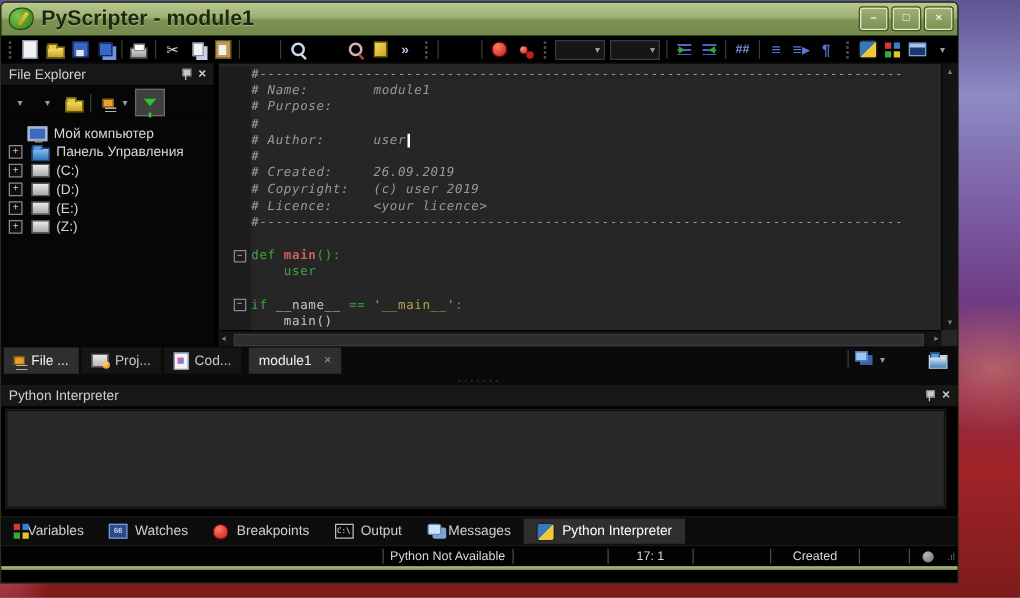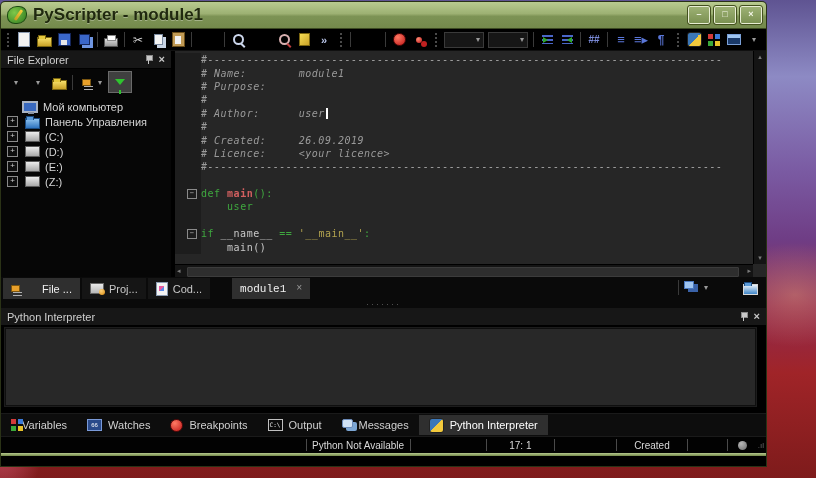--- a/index.html
+++ b/index.html
@@ -109,23 +109,23 @@
   .tok-fn{color:var(--c-fn,#d05f5f);font-weight:bold;}
   .tok-str{color:var(--c-str,#b2a34f);}
   .tok-id{color:var(--c-id,#c8c8c8);}
   .caret{display:inline-block;width:2px;height:11px;background:#fff;margin-left:1px;}
   .vscroll{position:absolute;right:0;top:0;bottom:13px;width:13px;background:#141414;border-left:1px solid #000;color:#7a7a7a;font-size:7px;display:flex;flex-direction:column;justify-content:space-between;align-items:center;padding:2px 0;box-sizing:border-box;}
   .hscroll{position:absolute;left:0;right:13px;bottom:0;height:13px;background:#141414;border-top:1px solid #000;color:#7a7a7a;font-size:7px;display:flex;align-items:center;justify-content:space-between;padding:0 2px;box-sizing:border-box;}
   .hthumb{position:absolute;left:12px;right:14px;top:2px;height:8px;background:#2e2e2e;border:1px solid #3c3c3c;border-radius:1px;}
   
   .tabstrip{height:24px;background:#0a0a0a;display:flex;align-items:flex-start;padding-top:1px;}
   .dock-tab{height:21px;display:flex;align-items:center;padding:0 8px;color:#c8c8c8;font-size:11px;background:#151515;margin-left:2px;white-space:nowrap;}
-  .dock-tab.active{background:#2f2f2f;color:#f0f0f0;gap:17px;}
+  .dock-tab.active{background:#2f2f2f;color:#f0f0f0;}
   .dock-tab .icon{margin-right:5px;}
-  .edit-tab{height:21px;display:flex;align-items:center;background:#2f2f2f;color:#f0f0f0;font-size:11px;padding:0 8px;margin-left:22px;font-family:Liberation Mono, monospace;}
+  .edit-tab{height:21px;display:flex;align-items:center;background:#2f2f2f;color:#f0f0f0;font-size:11px;padding:0 8px;margin-left:6px;}
   .edit-tab .close{color:#9a9a9a;margin-left:10px;font-size:10px;}
   .strip-right{margin-left:auto;display:flex;align-items:center;}
   .hsplit{height:6px;background:#0a0a0a;text-align:center;color:#5a5a5a;font-size:9px;line-height:4px;letter-spacing:2px;}
   
   .interp-body{height:80px;background:#000;padding:2px 4px;}
   .interp-box{width:749px;height:76px;background:#282828;border:1px solid #0f0f0f;outline:1px solid #1c1c1c;}
   
   .bottom-tabs{height:22px;background:#0d0d0d;display:flex;align-items:center;margin-top:3px;border-top:1px solid #1a1a1a;border-bottom:1px solid #1a1a1a;}
   .btab{height:20px;display:flex;align-items:center;padding:0 10px;color:#d0d0d0;font-size:11px;white-space:nowrap;}
   .btab .icon{margin-right:6px;}
@@ -321,20 +321,21 @@
 
     <div class="editor">
       <div class="code-area" id="code-area">
           <div class="code-line"><span class="gutter-cell"></span><span class="tok-cm">#-------------------------------------------------------------------------------</span></div>
           <div class="code-line"><span class="gutter-cell"></span><span class="tok-cm"># Name:        module1</span></div>
           <div class="code-line"><span class="gutter-cell"></span><span class="tok-cm"># Purpose:</span></div>
           <div class="code-line"><span class="gutter-cell"></span><span class="tok-cm">#</span></div>
           <div class="code-line"><span class="gutter-cell"></span><span class="tok-cm"># Author:      user</span><span class="caret"></span></div>
           <div class="code-line"><span class="gutter-cell"></span><span class="tok-cm">#</span></div>
           <div class="code-line"><span class="gutter-cell"></span><span class="tok-cm"># Created:     26.09.2019</span></div>
+          <div class="code-line"><span class="gutter-cell"></span><span class="tok-cm"># Copyright:   (c) user 2019</span></div>
           <div class="code-line"><span class="gutter-cell"></span><span class="tok-cm"># Licence:     &lt;your licence&gt;</span></div>
           <div class="code-line"><span class="gutter-cell"></span><span class="tok-cm">#-------------------------------------------------------------------------------</span></div>
           <div class="code-line"><span class="gutter-cell"></span></div>
           <div class="code-line"><span class="gutter-cell"><span class="fold-box">−</span></span><span class="tok-kw">def </span><span class="tok-fn">main</span><span class="tok-kw">():</span></div>
           <div class="code-line"><span class="gutter-cell"></span><span class="tok-id">    </span><span class="tok-kw">user</span></div>
           <div class="code-line"><span class="gutter-cell"></span></div>
           <div class="code-line"><span class="gutter-cell"><span class="fold-box">−</span></span><span class="tok-kw">if </span><span class="tok-id">__name__</span><span class="tok-kw"> == </span><span class="tok-str">'__main__'</span><span class="tok-kw">:</span></div>
           <div class="code-line"><span class="gutter-cell"></span><span class="tok-id">    main()</span></div>
         </div>
       <div class="vscroll">

